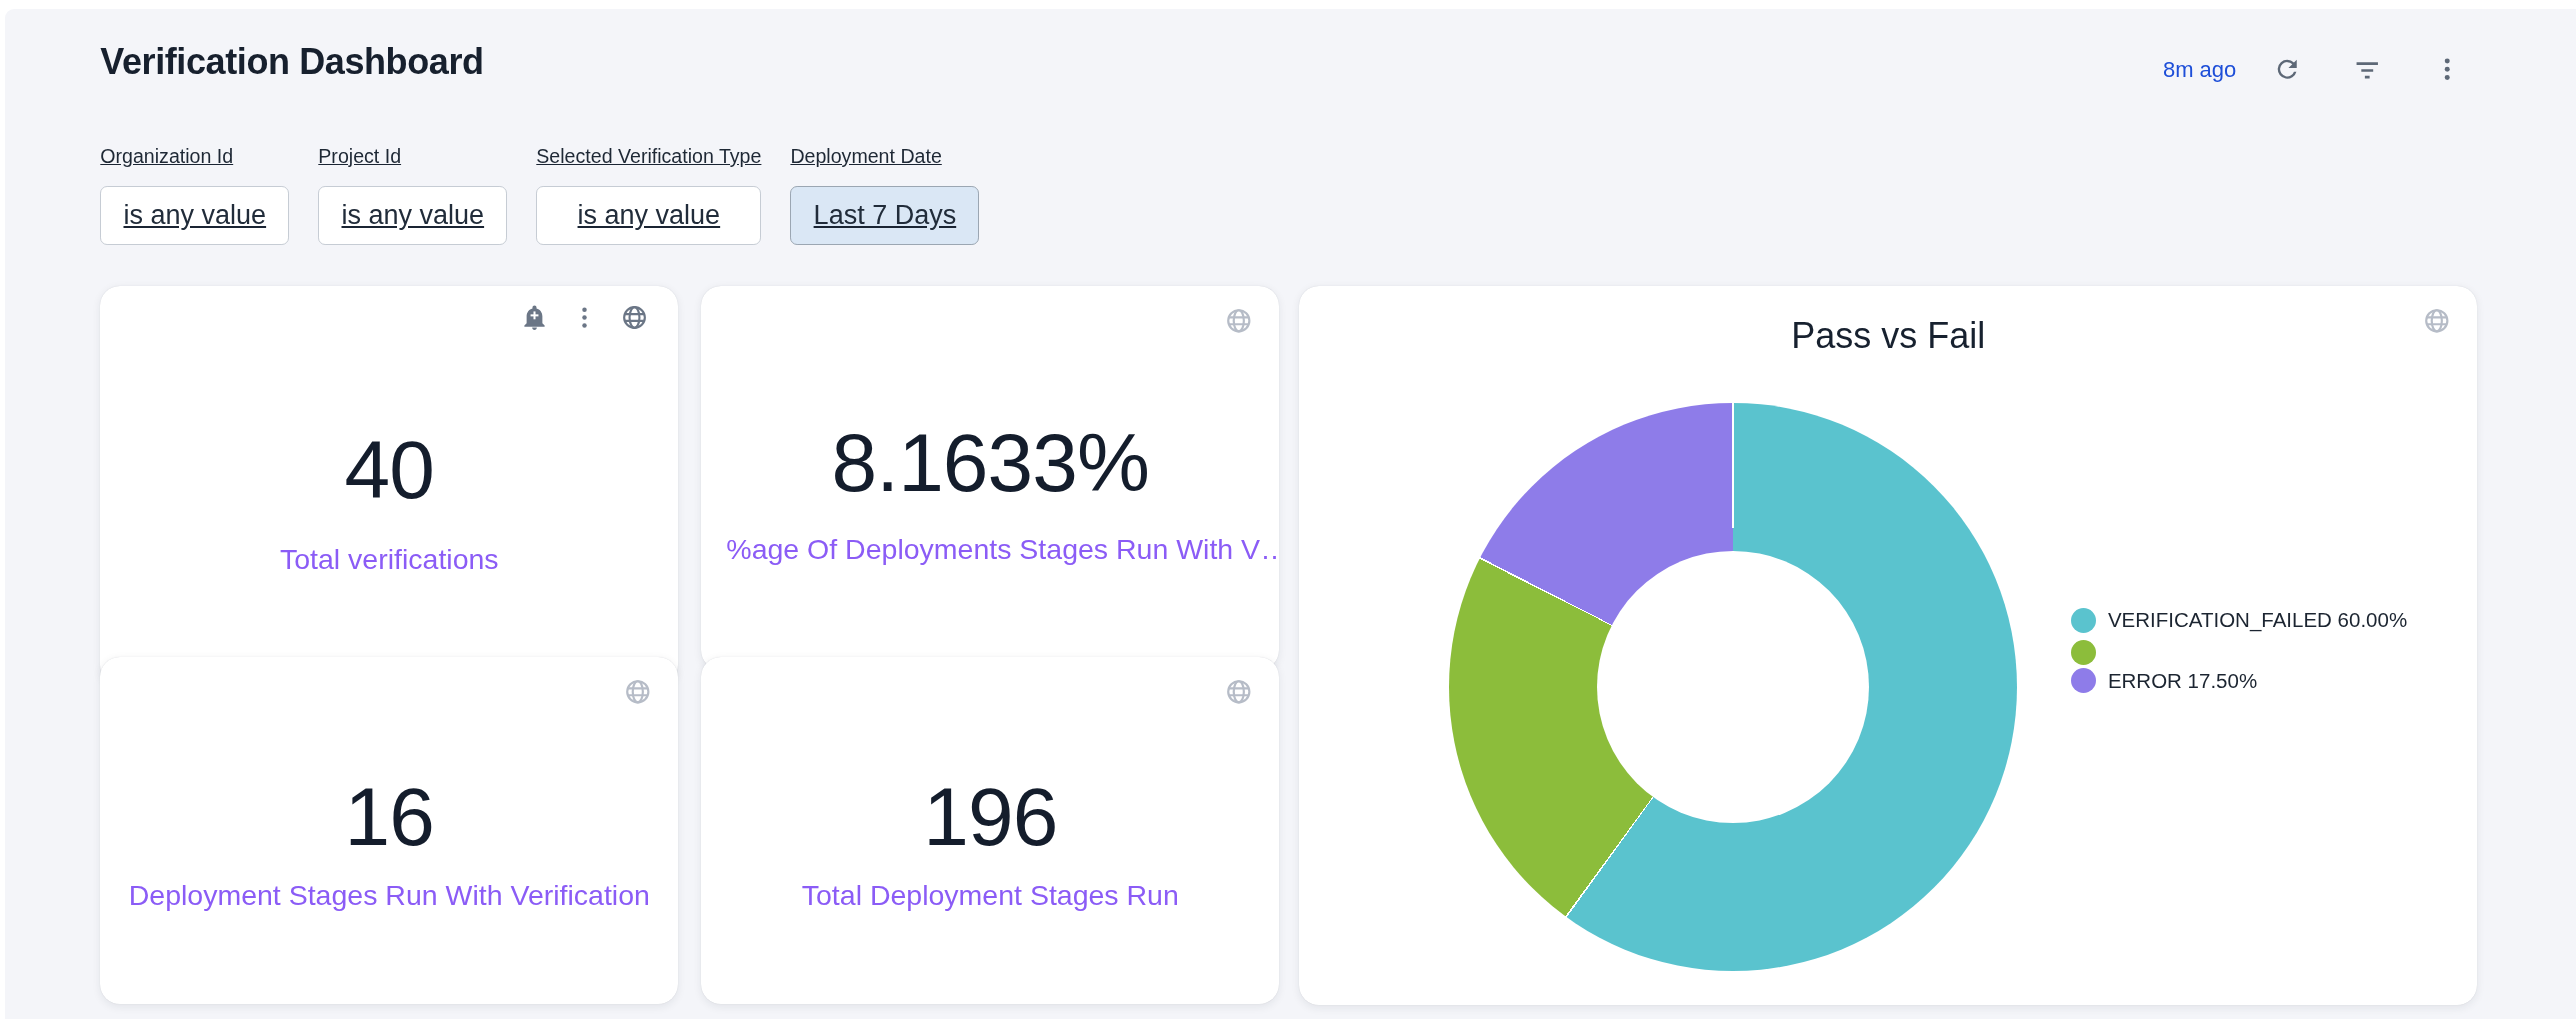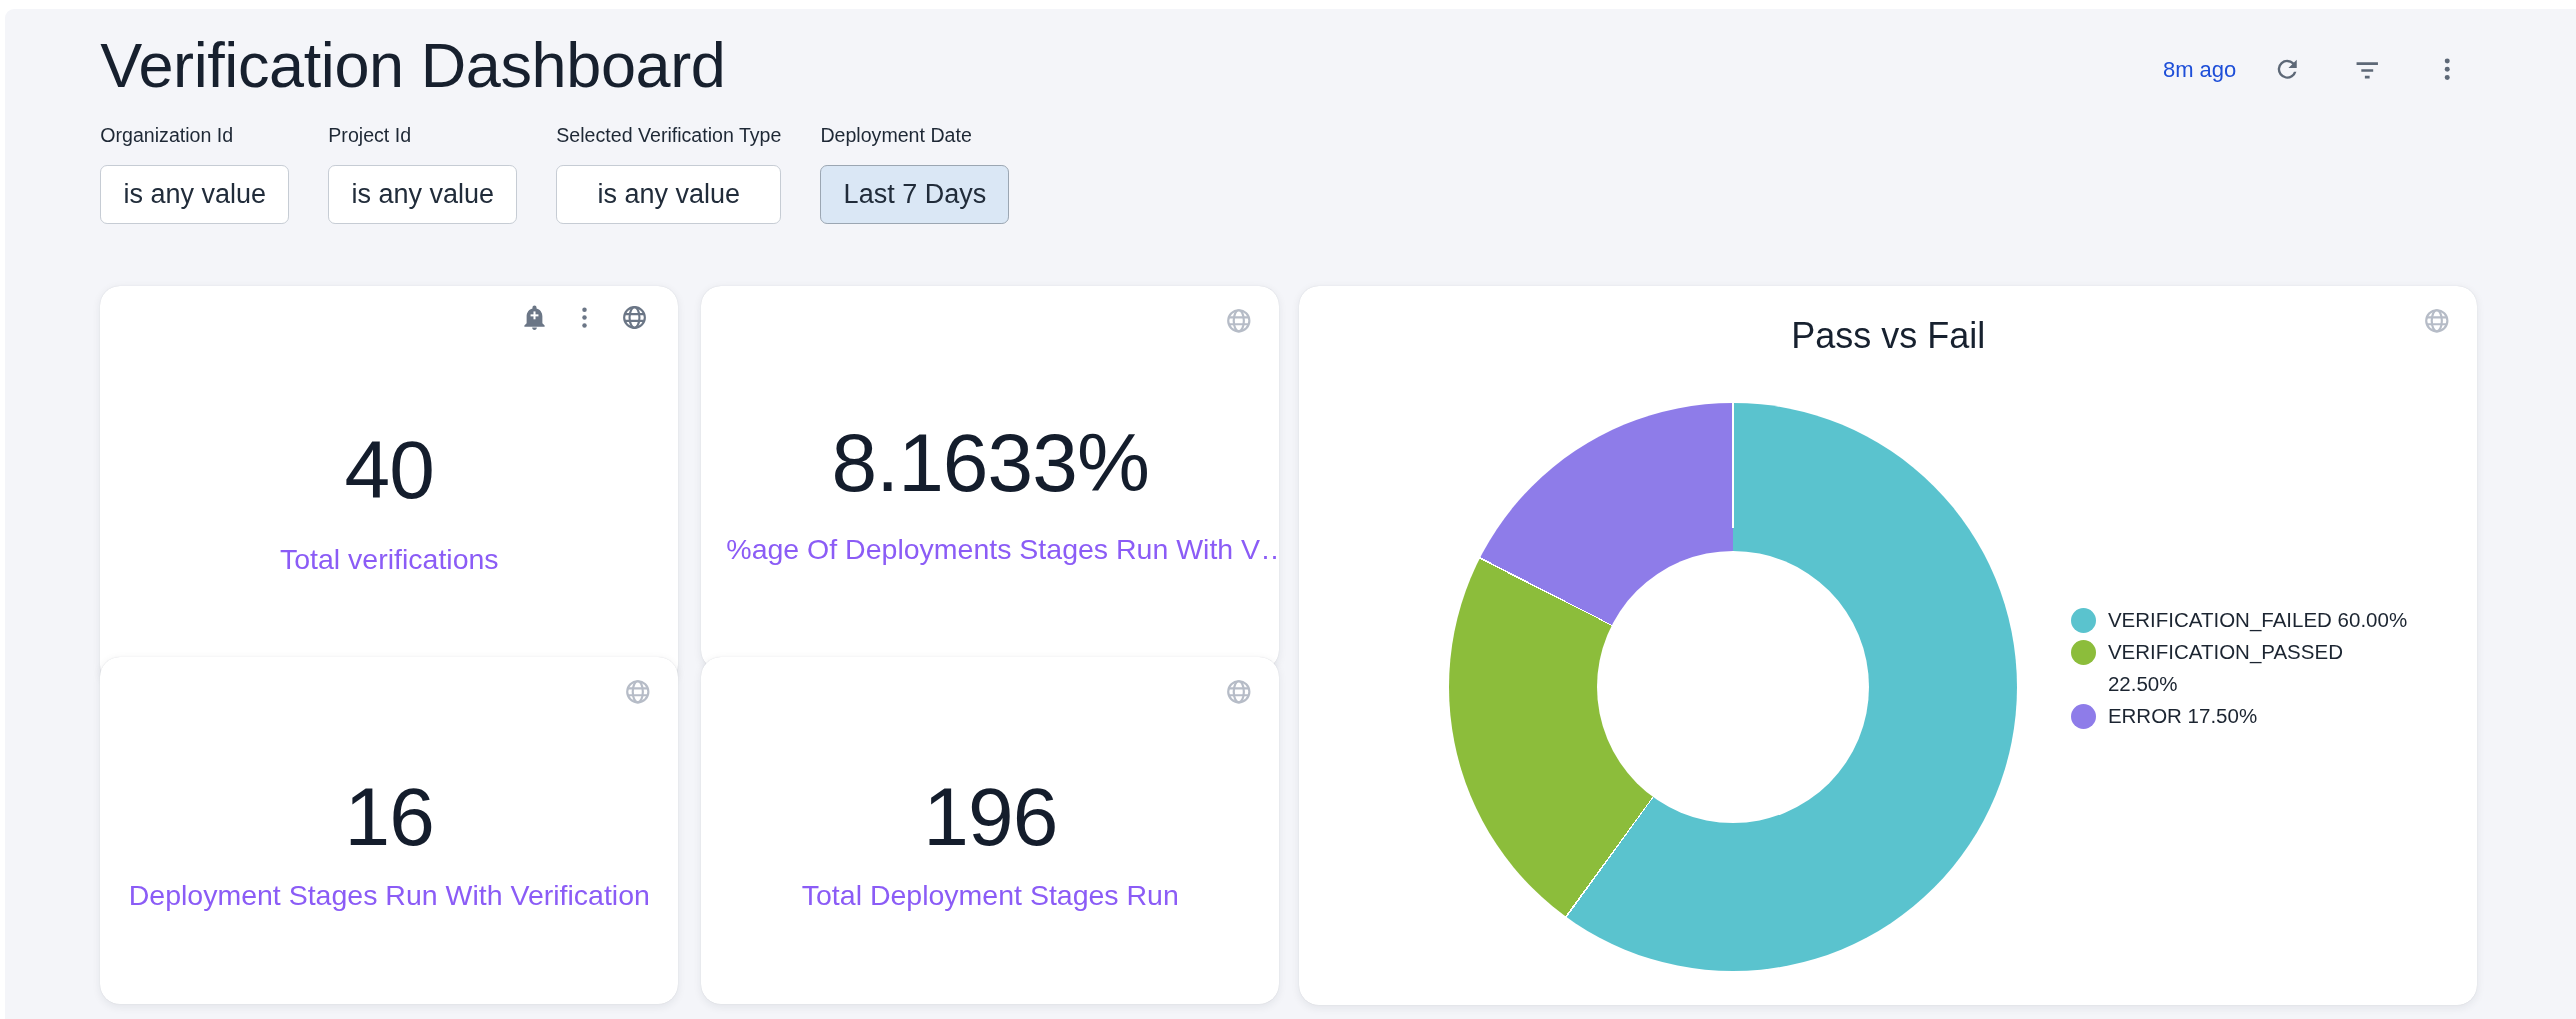--- a/index.html
+++ b/index.html
@@ -9,37 +9,37 @@
     font-family:"Liberation Sans","DejaVu Sans",sans-serif;
     position:relative; overflow:hidden;
     color:#1a2433;
   }
   .content {
     position:absolute; left:5.3px; top:9px; width:2571px; height:1010px;
     background:#f4f5f9; border-top-left-radius:9px;
   }
   
   .page-title {
-    position:absolute; left:95px; top:20px;
-    font-size:63px; font-weight:400; color:#17202e; letter-spacing:-0.4px;
+    position:absolute; left:95px; top:32px;
+    font-size:36px; font-weight:700; color:#17202e; letter-spacing:-0.4px;
   }
   .header-controls {
     position:absolute; top:41px; right:114px; height:39px;
     display:flex; align-items:center;
   }
   .last-updated { font-size:22px; color:#1d4ed8; }
   .icon-btn {
     width:30px; height:30px; margin-left:50px;
     display:flex; align-items:center; justify-content:center;
     background:none; border:none; cursor:pointer; padding:0;
   }
   .icon-btn:first-of-type { margin-left:36px; }
   .icon-btn svg { width:28.5px; height:28.5px; }
   
-  .filters { position:absolute; left:95px; top:115px; display:flex; gap:39px; }
+  .filters { position:absolute; left:95px; top:136px; display:flex; gap:29px;text-decoration:underline; }
   .filter-label { font-size:19.6px; color:#1e2835; margin-bottom:18px; font-weight:500; }
   .chip {
     height:59px; min-width:189px; padding:0 21.3px;
     border:1.8px solid #c6ccd4; border-radius:7.1px; background:#ffffff;
     display:flex; align-items:center; justify-content:center;
     font-size:27px; color:#212c3a; cursor:pointer;
   }
   .chip.active { background:#dae7f5; border-color:#9ba6b2; }
   
   .tile {
@@ -203,21 +203,20 @@
 
     <div class="donut" id="donut" style="background: conic-gradient(rgb(255, 255, 255) 0deg, rgb(255, 255, 255) 0.18deg, rgb(90, 195, 206) 0.18deg, rgb(90, 195, 206) 215.82deg, rgb(255, 255, 255) 215.82deg, rgb(255, 255, 255) 216.18deg, rgb(140, 189, 59) 216.18deg, rgb(140, 189, 59) 296.82deg, rgb(255, 255, 255) 296.82deg, rgb(255, 255, 255) 297.18deg, rgb(142, 124, 233) 297.18deg, rgb(142, 124, 233) 359.82deg, rgb(255, 255, 255) 359.82deg, rgb(255, 255, 255) 360deg);"></div>
 
     <div class="legend">
       <div class="legend-row">
         <span class="legend-dot" style="background: rgb(90, 195, 206);"></span>
         <span class="legend-text">VERIFICATION_FAILED 60.00%</span>
       </div>
       <div class="legend-row">
         <span class="legend-dot" style="background: rgb(140, 189, 59);"></span>
-        <span class="legend-text">VERIFICATION_PASSED 22.50%</span>
       </div>
       <div class="legend-row">
         <span class="legend-dot" style="background: rgb(142, 124, 233);"></span>
         <span class="legend-text">ERROR 17.50%</span>
       </div>
     </div>
   </div>
 
 </div>
 

